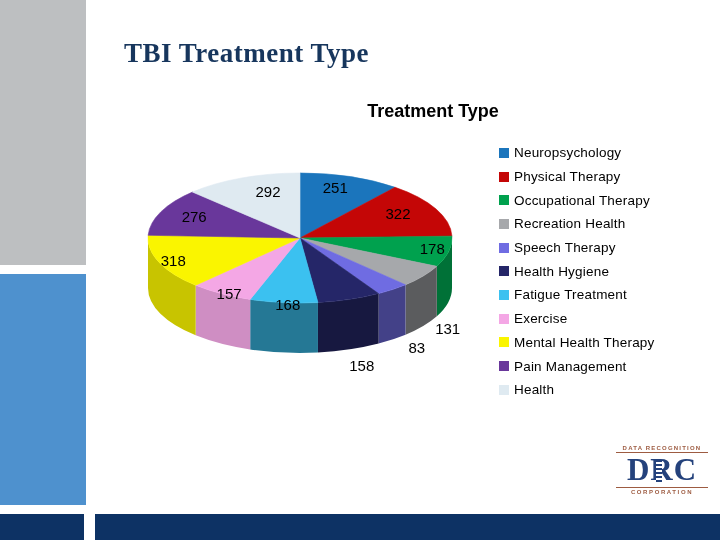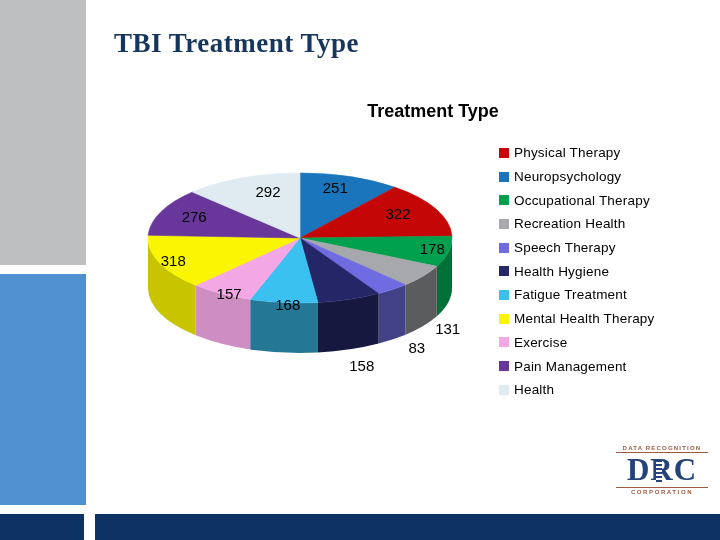--- a/index.html
+++ b/index.html
@@ -5,21 +5,21 @@
   html,body{margin:0;padding:0;background:#fff;}
   .slide{position:relative;width:720px;height:540px;background:#fff;overflow:hidden;
          font-family:"Liberation Sans",sans-serif;}
   
   .side-gray{position:absolute;left:0;top:0;width:86px;height:265px;background:var(--gray,#BDBFC1);}
   .side-blue{position:absolute;left:0;top:274px;width:86px;height:231px;background:var(--blue,#4E91CE);}
   
   .footer-left{position:absolute;left:0;top:514px;width:84px;height:26px;background:var(--navy,#0D3264);}
   .footer-bar{position:absolute;left:95px;top:514px;width:625px;height:26px;background:var(--navy,#0D3264);}
   
-  .slide-title{position:absolute;left:112px;top:27px;margin:2px;
+  .slide-title{position:absolute;left:112px;top:27px;margin:12px;
     font-family:"Liberation Serif",serif;font-weight:bold;font-size:27px;line-height:1.1;
     color:var(--titlecolor,#17365D);letter-spacing:.5px;}
   
   .chart-title{position:absolute;left:397px;top:101px;transform:translateX(-50%);
     font-size:18px;font-weight:bold;color:#000;white-space:nowrap;margin-left:36px;}
   #pie-svg{position:absolute;left:0;top:0;}
   .legend{position:absolute;left:499px;top:141px;margin:0;padding:0;list-style:none;}
   .legend li{display:flex;align-items:center;height:23.7px;}
   .legend .swatch{width:10px;height:10px;margin-right:5px;flex:0 0 auto;}
   .legend .lbl{font-size:13.5px;color:#000;white-space:nowrap;letter-spacing:.2px;}
@@ -72,26 +72,26 @@
       <text x="416.74331733830013" y="348.9252738028533" text-anchor="middle" dominant-baseline="middle" font-family="&quot;Liberation Sans&quot;,sans-serif" font-size="15" fill="#000">83</text>
       <text x="361.76927847059324" y="366.83643017702406" text-anchor="middle" dominant-baseline="middle" font-family="&quot;Liberation Sans&quot;,sans-serif" font-size="15" fill="#000">158</text>
       <text x="287.74807734301197" y="305.85469619798846" text-anchor="middle" dominant-baseline="middle" font-family="&quot;Liberation Sans&quot;,sans-serif" font-size="15" fill="#000">168</text>
       <text x="229.06461664689044" y="294.69029972279435" text-anchor="middle" dominant-baseline="middle" font-family="&quot;Liberation Sans&quot;,sans-serif" font-size="15" fill="#000">157</text>
       <text x="173.2811556467457" y="262.4899702697575" text-anchor="middle" dominant-baseline="middle" font-family="&quot;Liberation Sans&quot;,sans-serif" font-size="15" fill="#000">318</text>
       <text x="194.2032916130945" y="217.64062059096844" text-anchor="middle" dominant-baseline="middle" font-family="&quot;Liberation Sans&quot;,sans-serif" font-size="15" fill="#000">276</text>
       <text x="267.9816766043532" y="192.967153079732" text-anchor="middle" dominant-baseline="middle" font-family="&quot;Liberation Sans&quot;,sans-serif" font-size="15" fill="#000">292</text>
     </svg>
   <ul class="legend" id="legend">
       <li>
+        <span class="swatch" style="background: rgb(27, 117, 188);"></span>
+        <span class="lbl">Neuropsychology</span>
+      </li>
+      <li>
         <span class="swatch" style="background: rgb(196, 6, 6);"></span>
         <span class="lbl">Physical Therapy</span>
-      </li>
-      <li>
-        <span class="swatch" style="background: rgb(27, 117, 188);"></span>
-        <span class="lbl">Neuropsychology</span>
       </li>
       <li>
         <span class="swatch" style="background: rgb(0, 161, 78);"></span>
         <span class="lbl">Occupational Therapy</span>
       </li>
       <li>
         <span class="swatch" style="background: rgb(166, 168, 171);"></span>
         <span class="lbl">Recreation Health</span>
       </li>
       <li>
@@ -100,26 +100,26 @@
       </li>
       <li>
         <span class="swatch" style="background: rgb(37, 38, 104);"></span>
         <span class="lbl">Health Hygiene</span>
       </li>
       <li>
         <span class="swatch" style="background: rgb(59, 193, 240);"></span>
         <span class="lbl">Fatigue Treatment</span>
       </li>
       <li>
+        <span class="swatch" style="background: rgb(244, 167, 229);"></span>
+        <span class="lbl">Exercise</span>
+      </li>
+      <li>
         <span class="swatch" style="background: rgb(250, 245, 0);"></span>
         <span class="lbl">Mental Health Therapy</span>
-      </li>
-      <li>
-        <span class="swatch" style="background: rgb(244, 167, 229);"></span>
-        <span class="lbl">Exercise</span>
       </li>
       <li>
         <span class="swatch" style="background: rgb(105, 55, 155);"></span>
         <span class="lbl">Pain Management</span>
       </li>
       <li>
         <span class="swatch" style="background: rgb(223, 234, 241);"></span>
         <span class="lbl">Health</span>
       </li>
     </ul>

